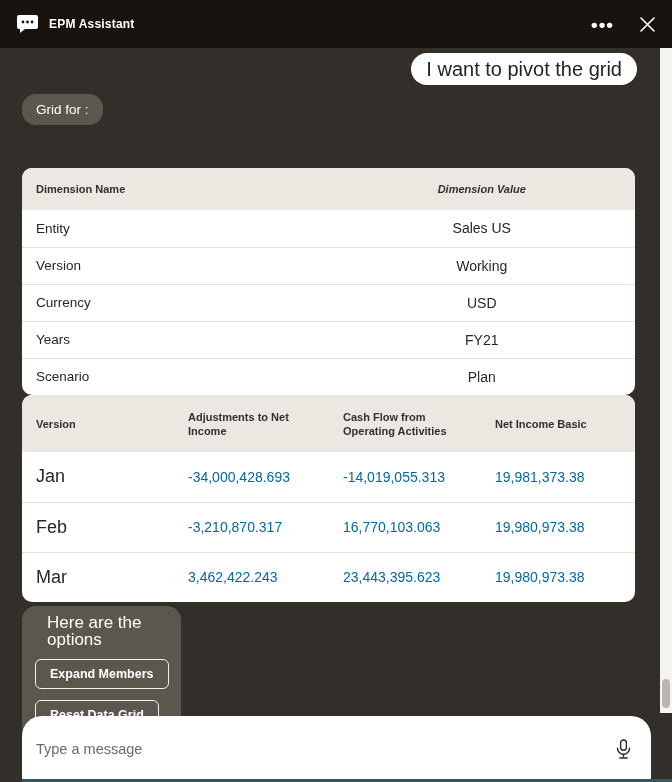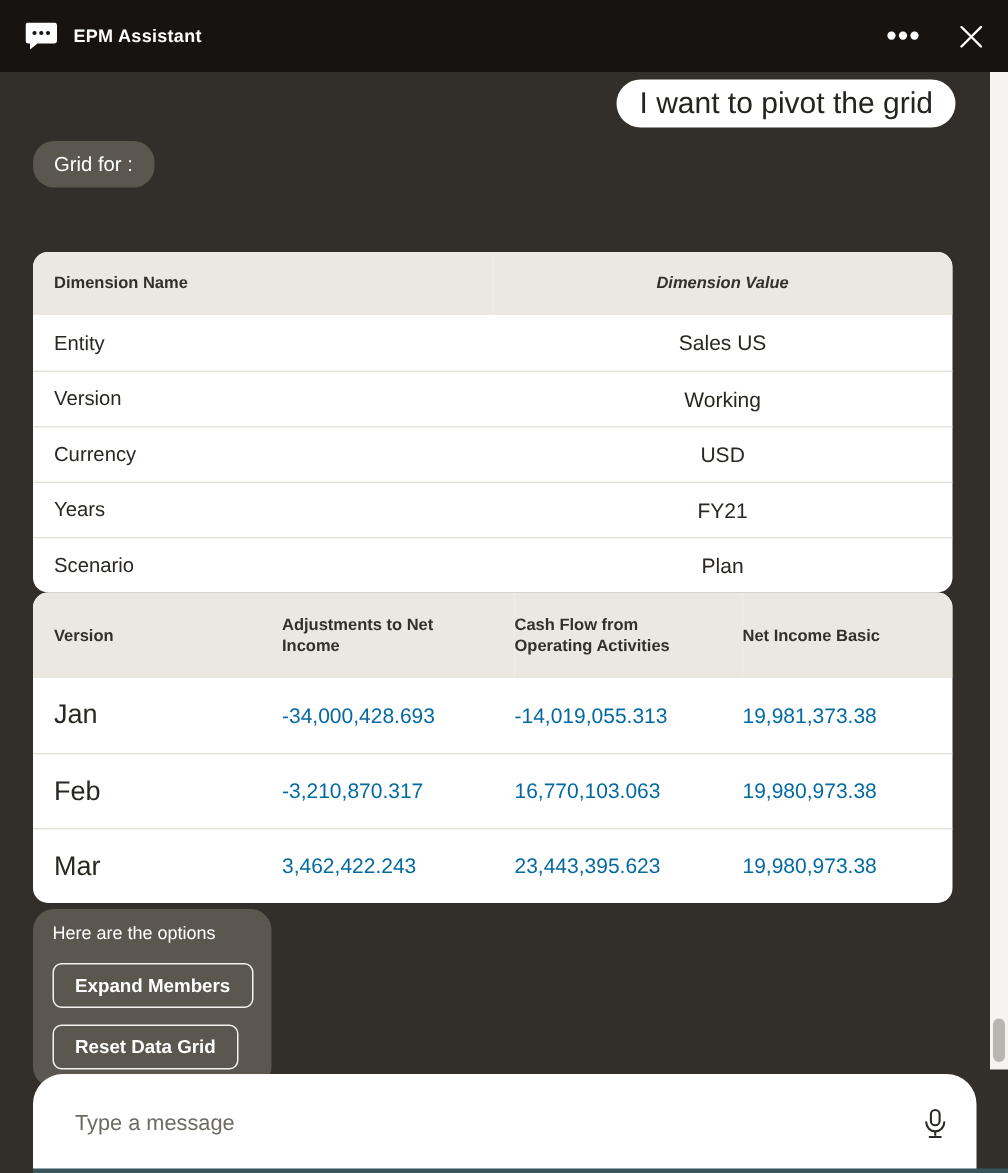--- a/index.html
+++ b/index.html
@@ -55,28 +55,28 @@
   .data-table thead th .hwrap{display:inline-block;max-width:120px;line-height:14px;}
   .data-table col.c1{width:166px;} .data-table col.c2{width:155px;}
   .data-table col.c3{width:152px;} .data-table col.c4{width:140px;}
   .data-table th:first-child, .data-table td:first-child{padding-left:14px;}
   .data-table tbody td{height:50px;font-size:14px;color:#0369a1;vertical-align:middle;}
   .data-table tbody td.month{vertical-align:top;padding-top:14px;font-size:18px;color:#2a2722;}
 
   
   .options-bubble{position:absolute;left:22px;top:606px;width:159px;background:var(--bubble-bg);
     border-radius:14px;padding:8px 12px 12px 13px;}
-  .options-bubble .prompt{color:var(--bubble-text);font-size:12px;line-height:17px;}
+  .options-bubble .prompt{color:var(--bubble-text);font-size:17px;line-height:17px;margin-left:12px;}
   .opt-btn{display:block;margin-top:11px;background:transparent;border:1px solid #f3f1ed;color:#fff;
     font-family:"Liberation Sans", sans-serif;font-size:12.5px;font-weight:bold;
     padding:7px 14px;border-radius:6px;cursor:pointer;text-align:center;}
 
   
   .composer{position:absolute;left:22px;top:716px;width:629px;height:66px;background:#fff;
-    border-radius:20px 20px 0 0;display:flex;align-items:center;padding:0 20px 0 28px;}
+    border-radius:20px 20px 0 0;display:flex;align-items:center;padding:0 20px 0 14px;}
   .composer input{flex:1;border:none;outline:none;font-family:"Liberation Sans", sans-serif;
     font-size:14.5px;color:#2a2722;background:transparent;}
   .composer input::placeholder{color:var(--placeholder);opacity:1;}
   .mic{width:15px;height:21px;flex:0 0 auto;cursor:pointer;}
 
   .accent-line{position:absolute;left:22px;top:779px;width:650px;height:3px;background:var(--accent-line);}
 
   
   .scroll-track{position:absolute;left:660px;top:48px;width:12px;height:665px;background:var(--scrollbar-track);}
   .scroll-thumb{position:absolute;left:2px;top:631px;width:8px;height:29px;background:var(--scrollbar-thumb);border-radius:4px;}

